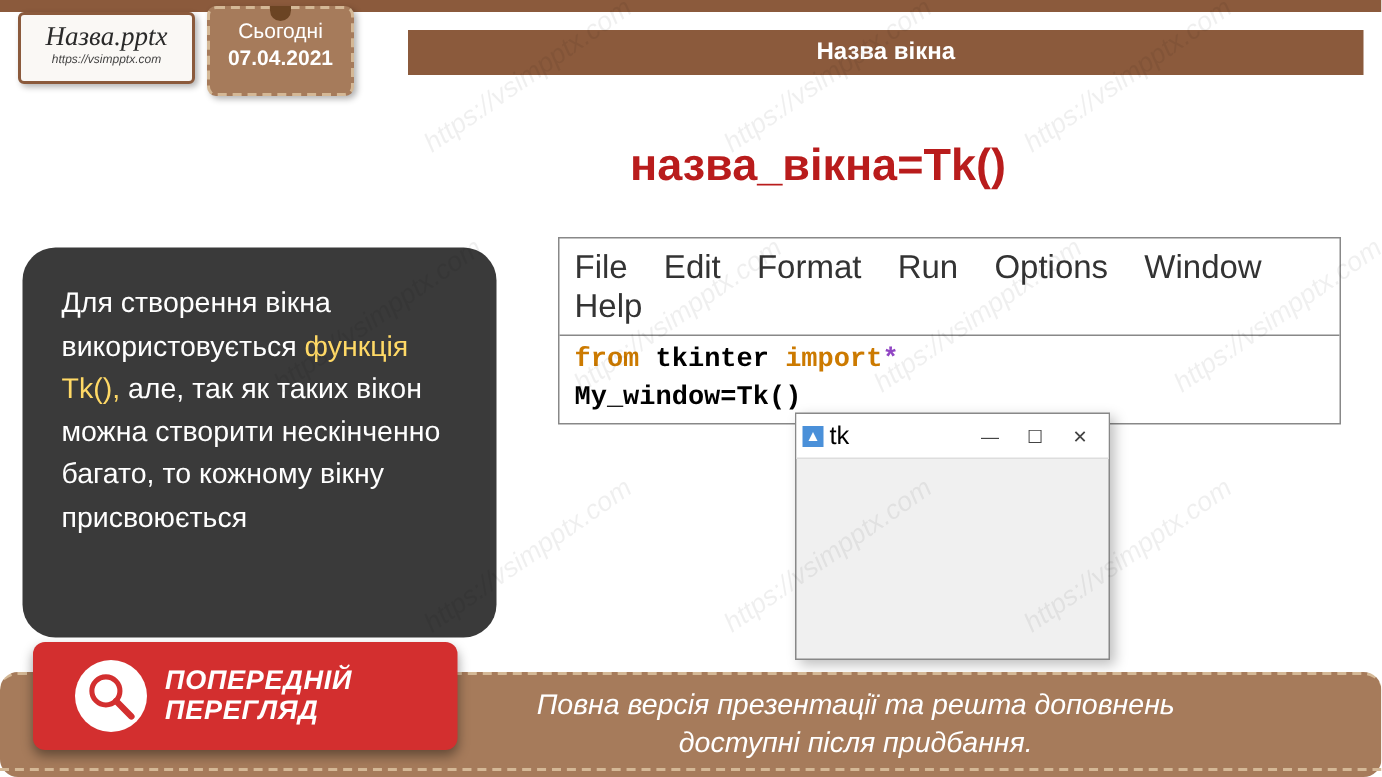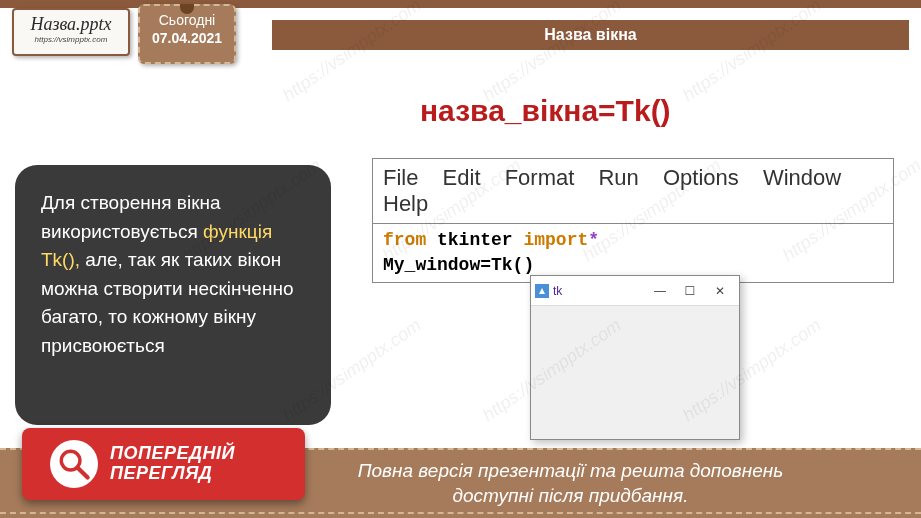--- a/index.html
+++ b/index.html
@@ -29,28 +29,28 @@
     .code-body { padding: 4px 10px; font-family: 'Courier New', monospace; font-size: 18px; line-height: 1.4; font-weight: bold; }
     .kw-orange { color: #CC7A00; }
     .kw-purple { color: #9146C4; }
     
     .textbox { position: absolute; top: 165px; left: 15px; width: 316px; height: 260px; background: #3A3A3A; border-radius: 22px; padding: 24px 26px; color: #fff; font-size: 19px; line-height: 1.5; }
     .textbox .hl { color: #FFD966; }
     
     .tk-window { position: absolute; top: 275px; left: 530px; width: 210px; height: 165px; background: #F0F0F0; border: 1px solid #888; box-shadow: 3px 3px 8px rgba(0,0,0,0.25); }
     .tk-titlebar { height: 30px; background: #fff; border-bottom: 1px solid #ddd; display: flex; align-items: center; padding: 0 4px; }
     .tk-icon { width: 14px; height: 14px; background: #4A90D9; margin-right: 4px; display: inline-flex; align-items: center; justify-content: center; font-size: 9px; color: #fff; }
-    .tk-name { font-size: 12px; color: #4c1d95; flex: 1; }
+    .tk-name { font-size: 17px; color: #000000; flex: 1; }
     .tk-btn { width: 30px; height: 22px; display: inline-flex; align-items: center; justify-content: center; font-size: 12px; color: #444; cursor: default; }
     
     .preview-badge { position: absolute; bottom: 18px; left: 22px; width: 283px; height: 72px; background: #D32F2F; border-radius: 8px; display: flex; align-items: center; padding: 8px 28px; box-shadow: 0 4px 8px rgba(0,0,0,0.4); z-index: 50; }
     .preview-icon { width: 48px; height: 48px; background: #fff; border-radius: 50%; display: flex; align-items: center; justify-content: center; margin-right: 12px; }
     .preview-text { color: #fff; font-weight: bold; font-size: 18px; line-height: 1.1; font-style: italic; letter-spacing: 0.5px; }
     
-    .footer-band { position: absolute; bottom: 0; left: 0; right: 0; height: 70px; background: #A67B5B; border-top: 2px dashed #D4B896; display: flex; align-items: center; justify-content: center; padding-left: 220px; z-index: 10; }
+    .footer-band { position: absolute; bottom: 0; left: 0; right: 0; height: 70px; background: #A67B5B; border-top: 2px dashed #D4B896; display: flex; align-items: center; justify-content: center; padding-left: 220px; z-index: 10; border-radius: 12px; }
     .footer-band::before { content: ''; position: absolute; left: 0; right: 0; bottom: 4px; height: 2px; border-bottom: 2px dashed #D4B896; }
     .footer-text { color: #fff; font-style: italic; font-size: 19px; text-align: center; line-height: 1.3; }
     
     .mag-svg { width: 34px; height: 34px; }
   </style>
 </head>
 <body>
 
 <div class="top-border"></div>
 

